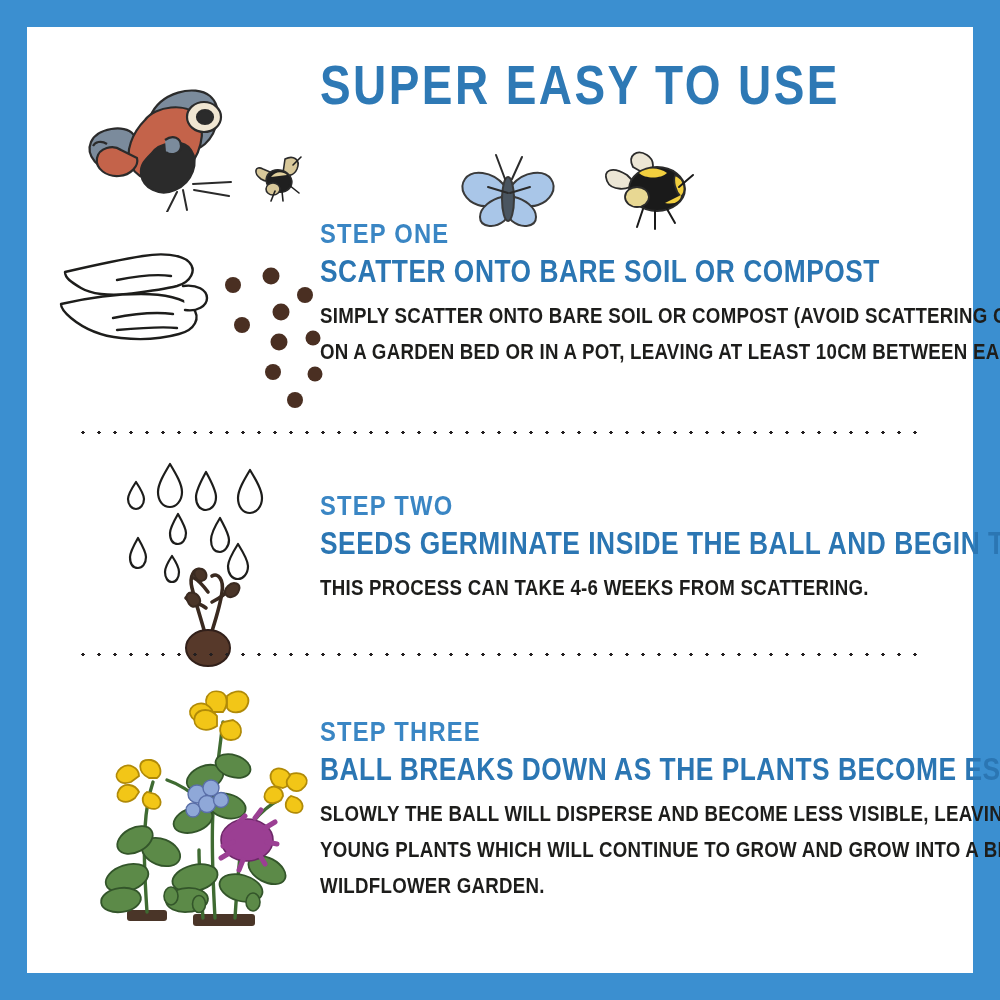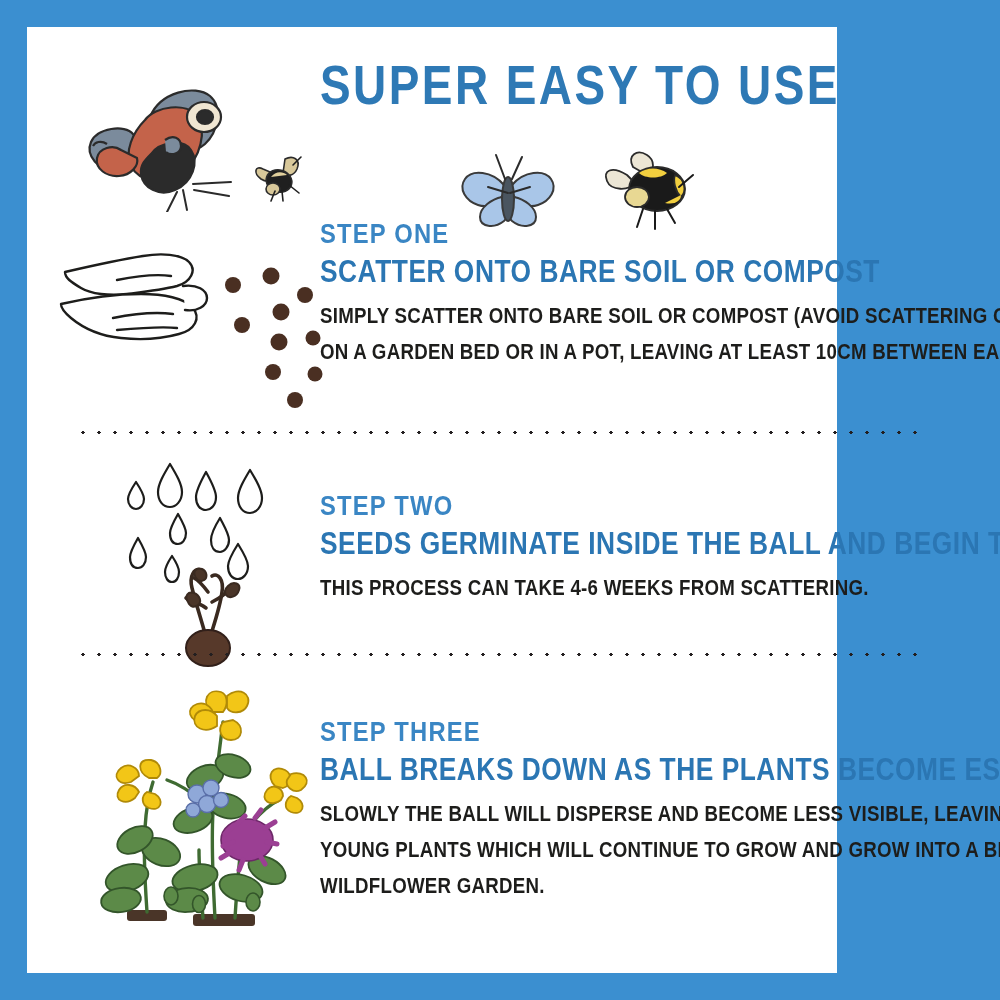--- a/index.html
+++ b/index.html
@@ -19,21 +19,21 @@
     width: 1000px;
     height: 1000px;
     background: #3b8fd0;
     box-sizing: border-box;
   }
 
   #canvas {
     position: absolute;
     left: 27px;
     top: 27px;
-    width: 810px;
+    width: 946px;
     height: 946px;
     background: #ffffff;
   }
 
   
   .title {
     position: absolute;
     left: 293px;
     top: 30px;
     font-family: "Liberation Sans Narrow", "Liberation Sans", sans-serif;

